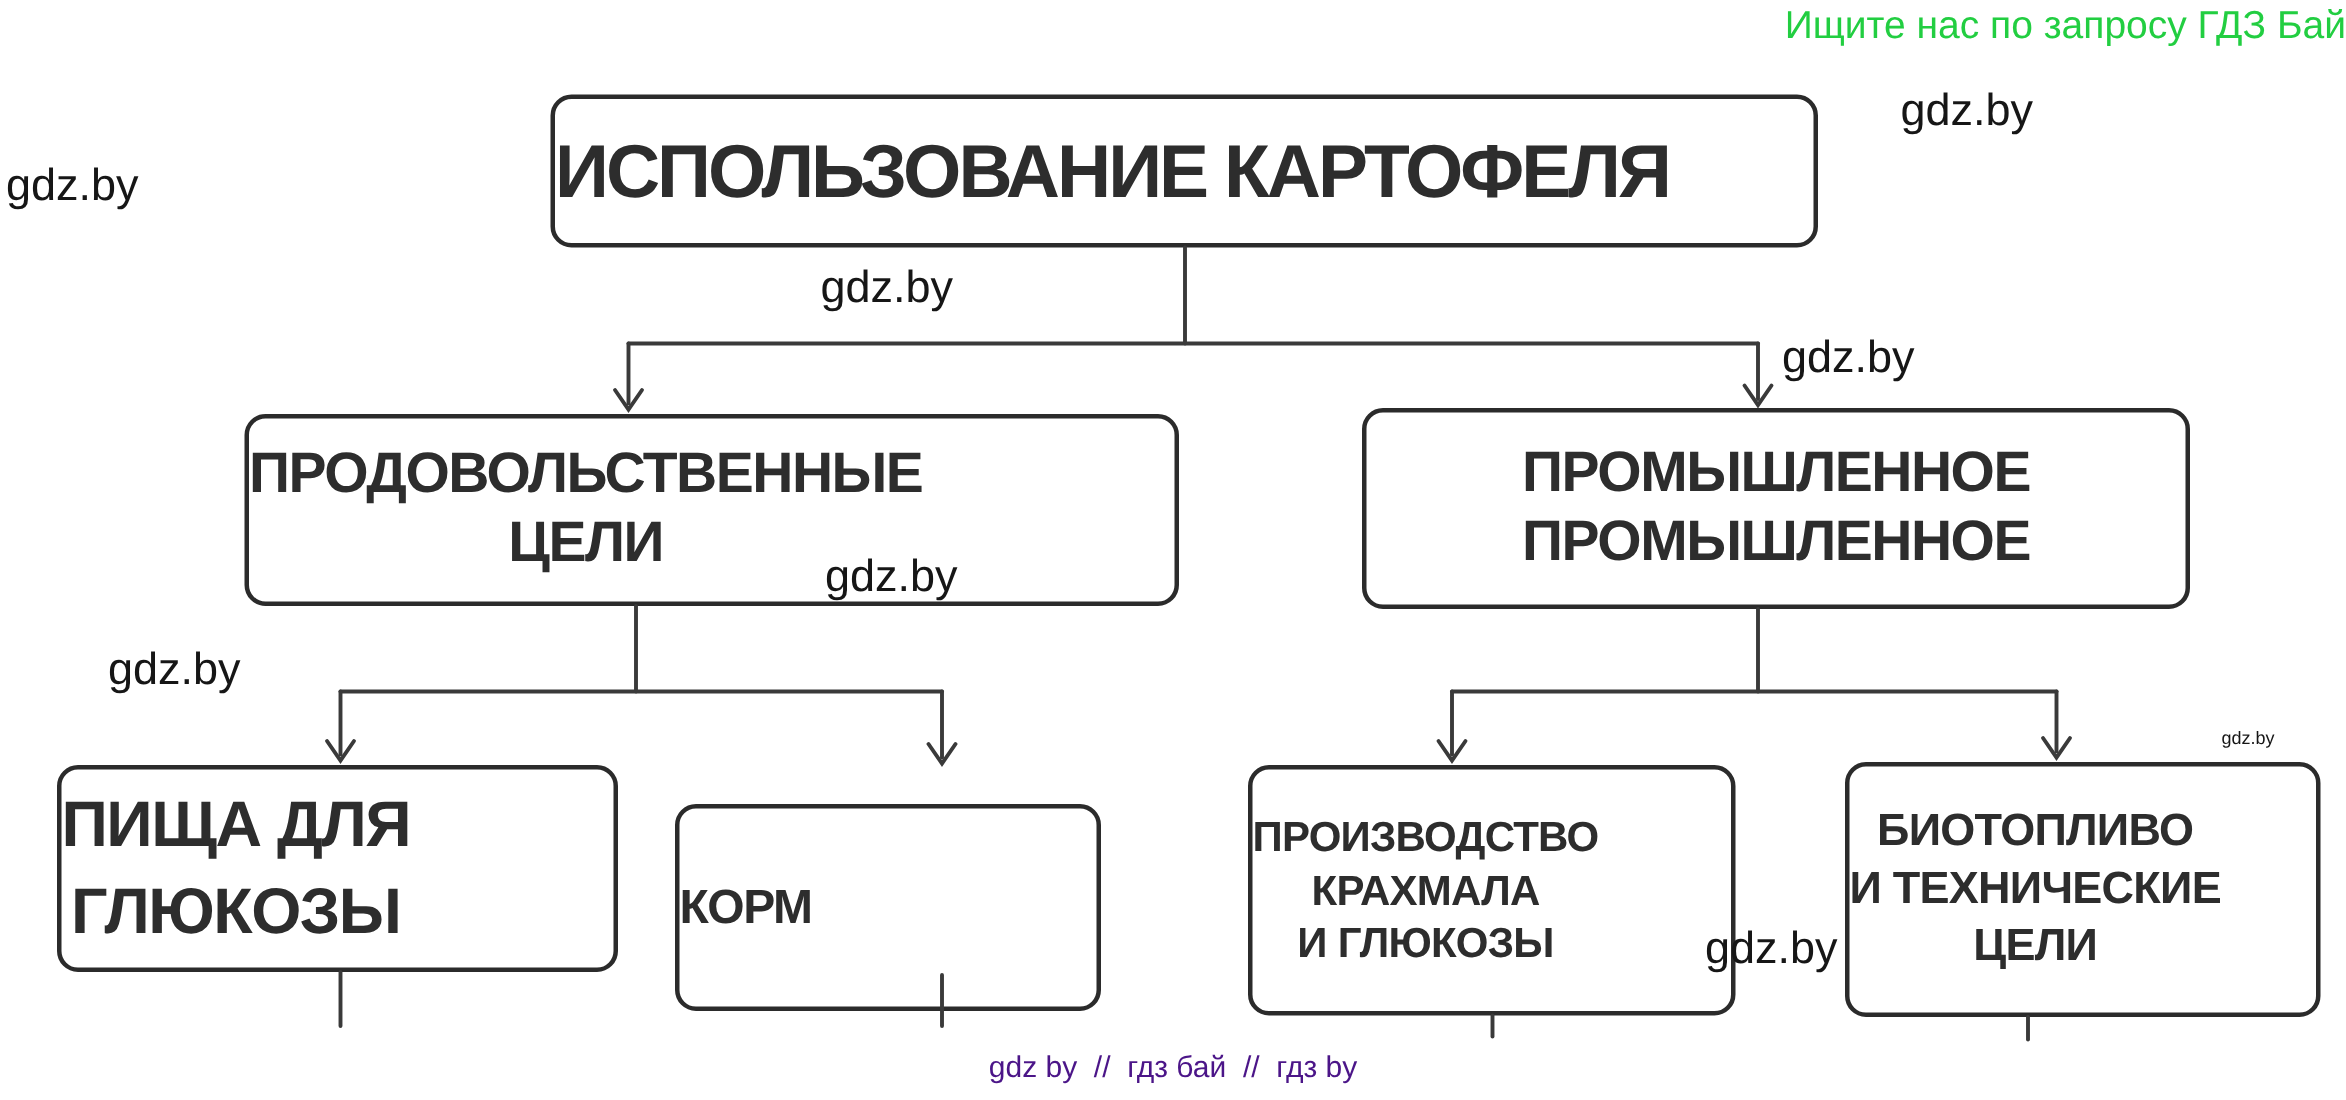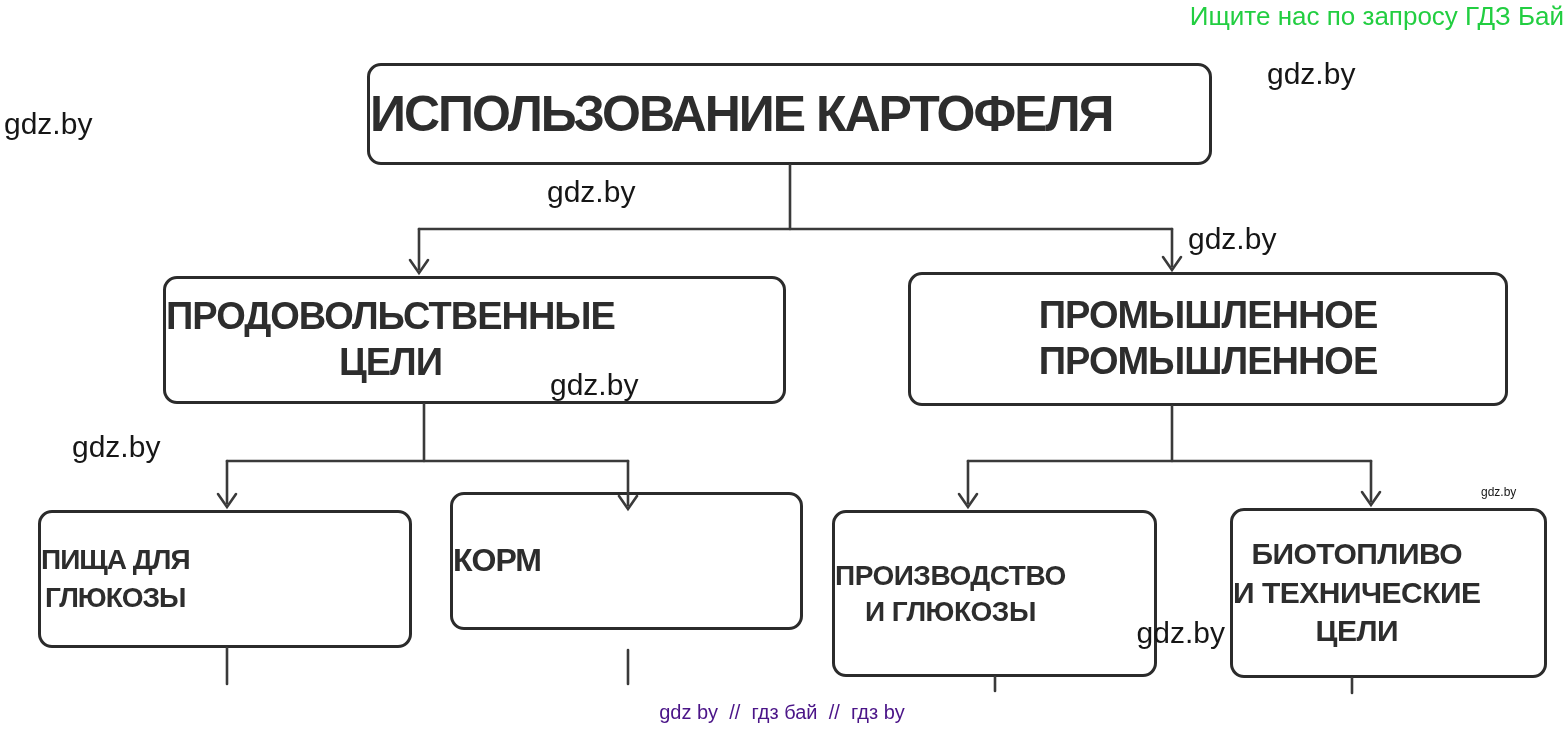--- a/index.html
+++ b/index.html
@@ -37,26 +37,26 @@
     display:flex;align-items:center;justify-content:flex-start;
     color:#2d2d2d;
     font-weight:700;
     text-align:center;
   }
   .box .lines{display:block;}
   .box-root{left:367px;top:63px;width:845px;height:102px;
     font-size:50px;letter-spacing:-2px;}
   .box-food{left:163px;top:276px;width:623px;height:128px;
     font-size:38px;letter-spacing:-1px;line-height:1.2;}
-  .box-industrial{left:908px;top:272px;width:600px;height:134px;
+  .box-industrial{left:908px;top:272px;width:552px;height:134px;
     font-size:38px;letter-spacing:-1px;line-height:1.2;}
   .box-industrial .lines{width:fit-content;margin:0 auto;text-align:left;}
   .box-human{left:38px;top:510px;width:374px;height:138px;
-    font-size:28px;letter-spacing:-1px;line-height:1.35;}
-  .box-animal{left:450px;top:492px;width:353px;height:138px;
+    font-size:43px;letter-spacing:-1px;line-height:1.35;}
+  .box-animal{left:450px;top:536px;width:284px;height:138px;
     font-size:32px;letter-spacing:-1px;line-height:1.35;}
   .box-starch{left:832px;top:510px;width:325px;height:167px;
     font-size:28px;letter-spacing:-0.5px;line-height:1.28;}
   .box-biofuel{left:1193px;top:508px;width:317px;height:170px;
     font-size:30px;letter-spacing:-0.5px;line-height:1.28;margin-left:37px;}
   .line{display:block;}
   .line3-wrap{display:block;position:relative;}
   .wm{
     position:absolute;
     color:#161616;
@@ -112,20 +112,21 @@
 
   <div class="box box-animal">
     <span class="lines">
       <span class="line">КОРМ</span>
     </span>
   </div>
 
   <div class="box box-starch">
     <span class="lines">
       <span class="line">ПРОИЗВОДСТВО</span>
+      <span class="line">КРАХМАЛА</span>
       <span class="line">И ГЛЮКОЗЫ</span>
     </span>
   </div>
 
   <div class="box box-biofuel">
     <span class="lines">
       <span class="line">БИОТОПЛИВО</span>
       <span class="line">И ТЕХНИЧЕСКИЕ</span>
       <span class="line3-wrap">
         <span class="wm-inline">gdz.by</span><span>ЦЕЛИ</span>

